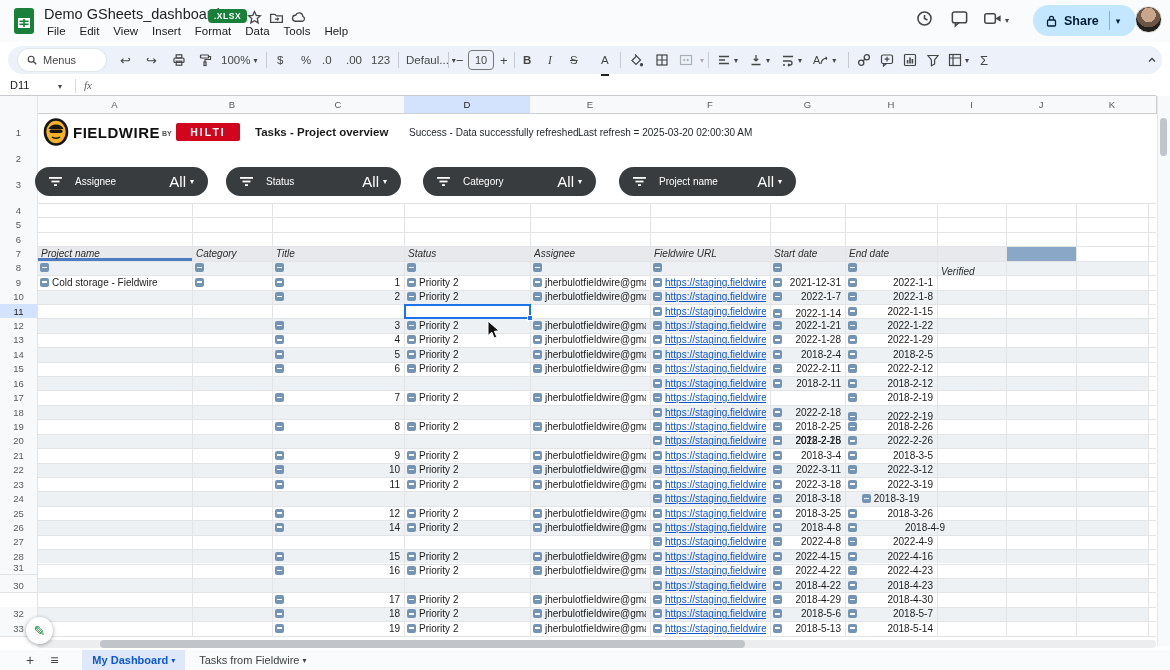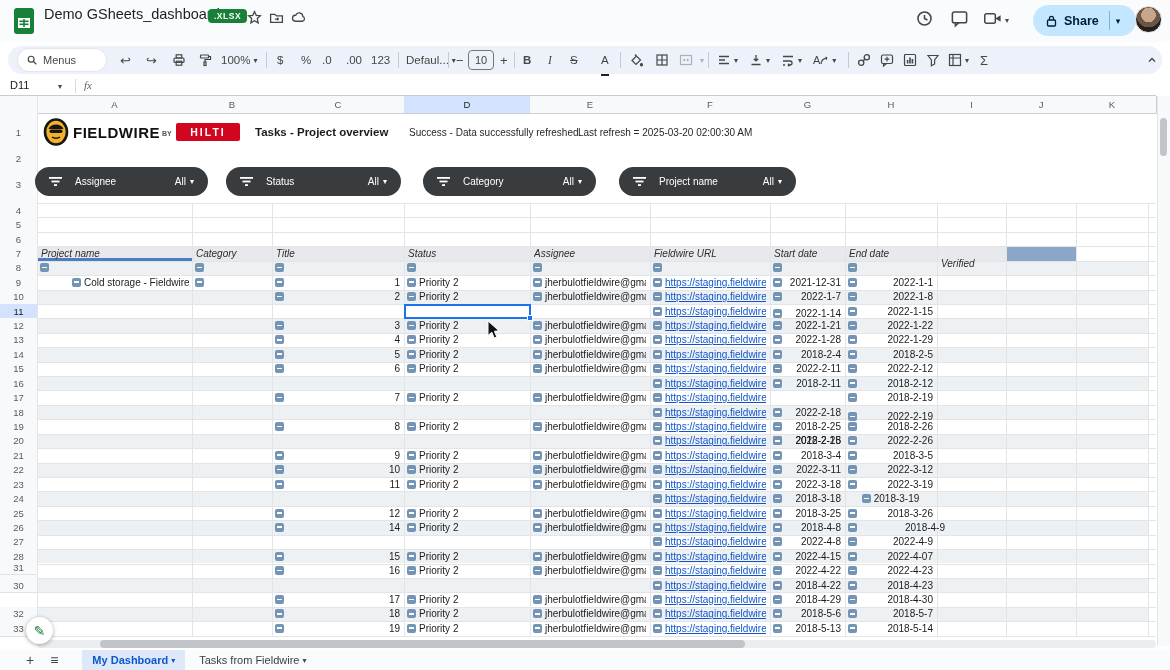--- a/index.html
+++ b/index.html
@@ -66,21 +66,21 @@
   .fw-by{position:absolute;left:162px;top:130px;font-size:7px;font-weight:bold;color:#555;}
   .hilti{position:absolute;left:176px;top:123px;width:64px;height:18px;background:#d2051e;border-radius:2px;
     color:#fff;font-weight:bold;font-size:10.5px;letter-spacing:2px;display:flex;align-items:center;justify-content:center;}
   .dash-title{position:absolute;left:255px;top:126px;font-size:11.5px;font-weight:bold;color:#1b1b1b;}
   .dash-status{position:absolute;left:409px;top:127px;font-size:10px;color:#24272c;}
   .dash-refresh{position:absolute;left:578px;top:127px;font-size:10px;color:#24272c;}
   
   .pill{position:absolute;top:167px;height:29px;background:#393c3f;border-radius:15px;display:flex;
     align-items:center;color:#fff;padding:0 14px;box-sizing:border-box;}
   .pill .plabel{font-size:10px;margin-left:13px;}
-  .pill .pvalue{font-size:10px;margin-left:auto;}
+  .pill .pvalue{font-size:15px;margin-left:auto;}
   .pill .pcaret{font-size:8px;margin-left:4px;color:#fff;}
   
   .hscroll-track{position:absolute;left:37px;top:640px;width:1119px;height:8px;background:#ebedef;border-radius:4px;}
   .hscroll-thumb{position:absolute;left:100px;top:640px;width:645px;height:8px;background:#c1c4c8;border-radius:4px;}
   .vscroll-track{position:absolute;left:1157px;top:96px;width:13px;height:550px;background:#f8f9fa;border-left:1px solid #e4e6e8;}
   .vscroll-thumb{position:absolute;left:1160px;top:118px;width:7px;height:38px;background:#c1c4c8;border-radius:4px;}
   .pencil-fab{position:absolute;left:26px;top:617px;width:27px;height:27px;border-radius:50%;background:#fff;
     box-shadow:0 1px 4px rgba(0,0,0,.35);display:flex;align-items:center;justify-content:center;
     color:#188038;font-size:14px;}
   .bottombar{position:absolute;left:0;top:650px;width:1170px;height:20px;background:#f9fbfd;display:flex;align-items:center;}
@@ -117,20 +117,30 @@
         <svg width="15" height="15" viewBox="0 0 14 14" fill="none" stroke="#444746" stroke-width="1.2">
           <path d="M1.5 4 H5.5 L7 5.5 H12.5 V11.5 H1.5 Z"></path>
           <path d="M5.5 8.5 H9 M9 8.5 L7.8 7.3 M9 8.5 L7.8 9.7"></path>
         </svg>
       </span>
     <span class="tb-ic" style="left:291px">
         <svg width="15" height="15" viewBox="0 0 14 14" fill="none" stroke="#444746" stroke-width="1.2">
           <path d="M4 10.5 a2.8 2.8 0 1 1 .4 -5.6 a3.4 3.4 0 0 1 6.6 1 a2.4 2.4 0 0 1 -.4 4.6 Z"></path>
         </svg>
       </span>
+    <div class="menubar" id="menubar">
+        <span class="menu-item">File</span>
+        <span class="menu-item">Edit</span>
+        <span class="menu-item">View</span>
+        <span class="menu-item">Insert</span>
+        <span class="menu-item">Format</span>
+        <span class="menu-item">Data</span>
+        <span class="menu-item">Tools</span>
+        <span class="menu-item">Help</span>
+      </div>
     <span class="right-ic" style="left:915px;top:9px">
         <svg width="19" height="19" viewBox="0 0 16 16" fill="none" stroke="#444746" stroke-width="1.3">
           <circle cx="8" cy="8" r="5.5"></circle>
           <path d="M8 5 V8 L10.5 9.3"></path>
         </svg>
       </span>
     <span class="right-ic" style="left:950px;top:9px">
         <svg width="19" height="19" viewBox="0 0 16 16" fill="none" stroke="#444746" stroke-width="1.3">
           <rect x="2" y="2.5" width="12" height="9" rx="1.5"></rect>
           <path d="M4.5 11.5 V14.2 L7.5 11.5"></path>
@@ -414,21 +424,21 @@
       <div class="abs gl" style="left: 37px; top: 635.6px; width: 1119px; height: 1px;"></div>
       <div class="abs gl" style="left: 37px; top: 203px; width: 1119px; height: 1px;"></div>
       <div class="abs hcell" style="left: 41px; top: 247.76px; width: 147px; height: 11.42px;">Project name</div>
       <div class="abs hcell" style="left: 196px; top: 247.76px; width: 72px; height: 11.42px;">Category</div>
       <div class="abs hcell" style="left: 276px; top: 247.76px; width: 124px; height: 11.42px;">Title</div>
       <div class="abs hcell" style="left: 408px; top: 247.76px; width: 118px; height: 11.42px;">Status</div>
       <div class="abs hcell" style="left: 534px; top: 247.76px; width: 112px; height: 11.42px;">Assignee</div>
       <div class="abs hcell" style="left: 654px; top: 247.76px; width: 112px; height: 11.42px;">Fieldwire URL</div>
       <div class="abs hcell" style="left: 774px; top: 247.76px; width: 67px; height: 11.42px;">Start date</div>
       <div class="abs hcell" style="left: 849px; top: 247.76px; width: 84px; height: 11.42px;">End date</div>
-      <div class="abs hcell" style="left: 941px; top: 258px; width: 61px; height: 11.42px;">Verified</div>
+      <div class="abs hcell" style="left: 941px; top: 266px; width: 61px; height: 11.42px;">Verified</div>
       <div class="abs cellc" style="left: 40px; top: 262.18px; width: 148px; height: 11.42px;">
         <span class="chip"></span>
       </div>
       <div class="abs cellc" style="left: 195px; top: 262.18px; width: 73px; height: 11.42px;">
         <span class="chip"></span>
       </div>
       <div class="abs cellc" style="left: 275px; top: 262.18px; width: 125px; height: 11.42px;">
         <span class="chip"></span>
       </div>
       <div class="abs cellc" style="left: 407px; top: 262.18px; width: 119px; height: 11.42px;">
@@ -439,21 +449,21 @@
       </div>
       <div class="abs cellc" style="left: 653px; top: 262.18px; width: 113px; height: 11.42px;">
         <span class="chip"></span>
       </div>
       <div class="abs cellc" style="left: 773px; top: 262.18px; width: 68px; height: 11.42px;">
         <span class="chip"></span>
       </div>
       <div class="abs cellc" style="left: 848px; top: 262.18px; width: 85px; height: 11.42px;">
         <span class="chip"></span>
       </div>
-      <div class="abs cellc" style="left: 40px; top: 276.6px; width: 148px; height: 11.42px; margin-left: 32px;">
+      <div class="abs cellc" style="left: 40px; top: 276.6px; width: 148px; height: 11.42px;">
         <span class="chip"></span>
         <span>Cold storage - Fieldwire</span>
       </div>
       <div class="abs cellc" style="left: 195px; top: 276.6px; width: 73px; height: 11.42px;">
         <span class="chip"></span>
       </div>
       <div class="abs cellc" style="left: 275px; top: 276.6px; width: 125px; height: 11.42px; justify-content: space-between;">
         <span class="chip"></span>
         <span>1</span>
       </div>
@@ -852,21 +862,21 @@
       <div class="abs cellc" style="left: 653px; top: 550.58px; width: 113px; height: 11.42px;">
         <span class="chip"></span>
         <span class="link">https://staging.fieldwire.c</span>
       </div>
       <div class="abs cellc" style="left: 773px; top: 550.58px; width: 68px; height: 11.42px; justify-content: space-between;">
         <span class="chip"></span>
         <span>2022-4-15</span>
       </div>
       <div class="abs cellc" style="left: 848px; top: 550.58px; width: 85px; height: 11.42px; justify-content: space-between;">
         <span class="chip"></span>
-        <span>2022-4-07</span>
+        <span>2022-4-16</span>
       </div>
       <div class="abs cellc" style="left: 275px; top: 565px; width: 125px; height: 11.42px; justify-content: space-between;">
         <span class="chip"></span>
         <span>16</span>
       </div>
       <div class="abs cellc" style="left: 407px; top: 565px; width: 119px; height: 11.42px;">
         <span class="chip"></span>
         <span>Priority 2</span>
       </div>
       <div class="abs cellc" style="left: 533px; top: 565px; width: 113px; height: 11.42px;">

